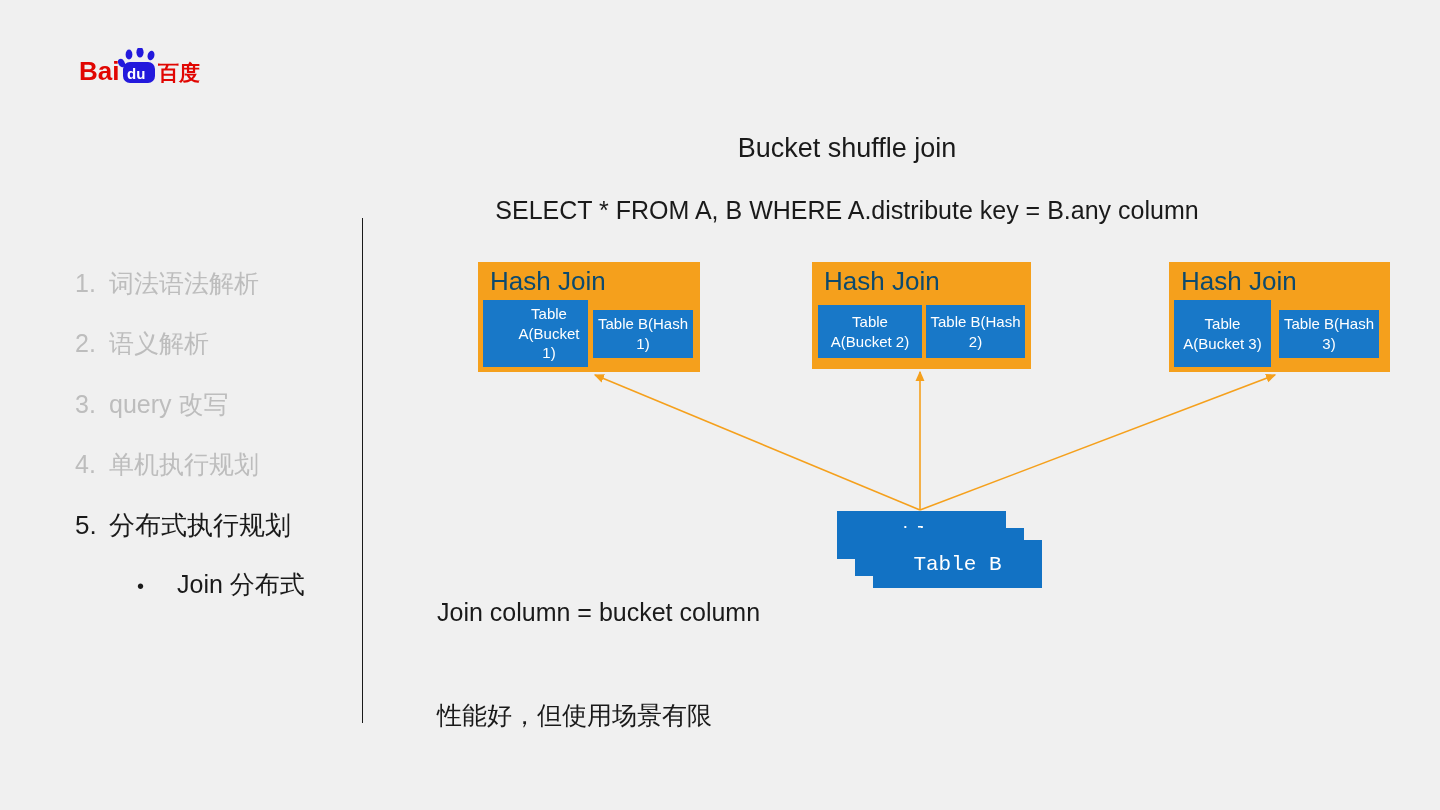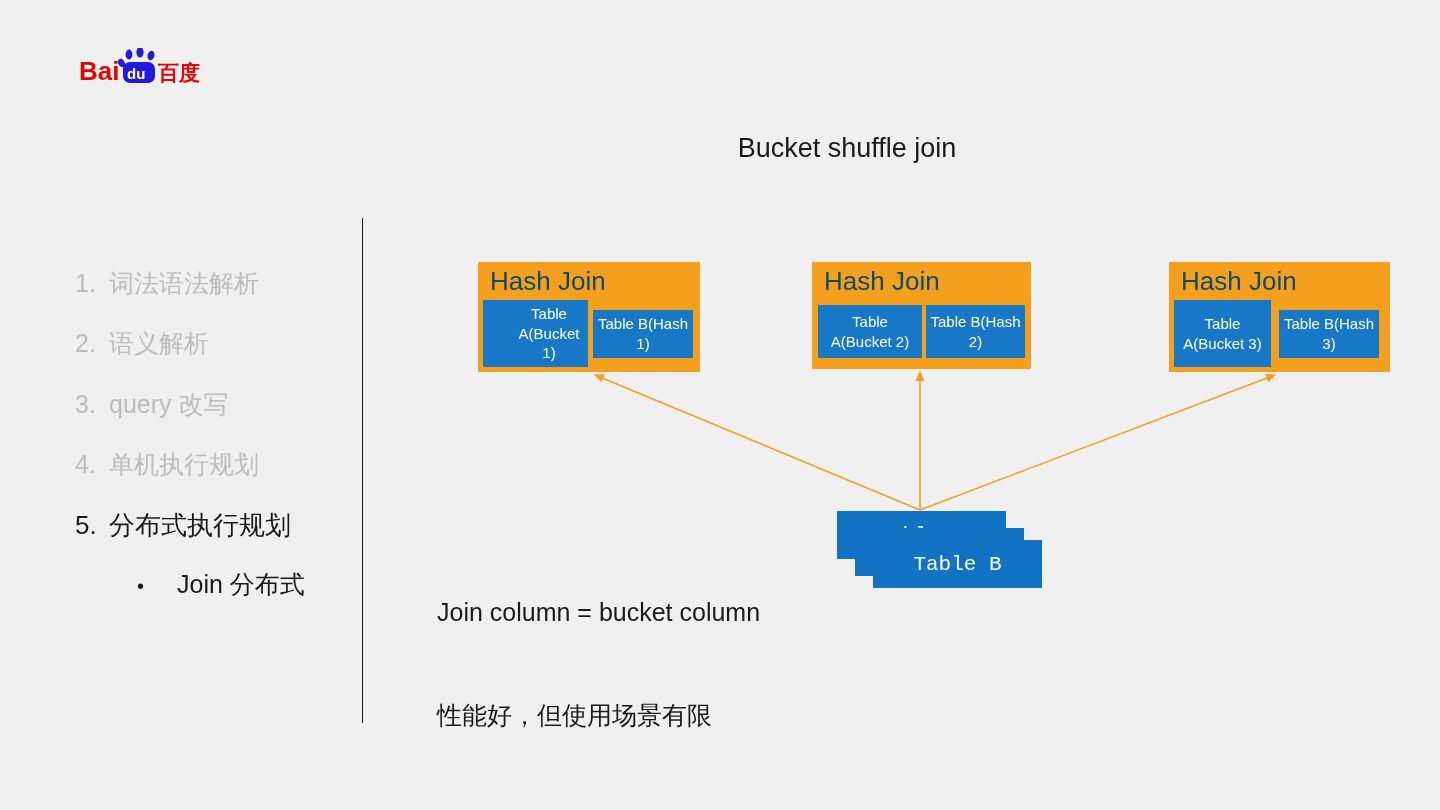--- a/index.html
+++ b/index.html
@@ -225,20 +225,21 @@
       <span>分布式执行规划</span>
     </div>
 
     <div class="agenda-sub">
       <span class="bullet">•</span>
       <span>Join 分布式</span>
     </div>
   </div>
 
   <div class="slide-title">Bucket shuffle join</div>
+  <div class="slide-sql">SELECT * FROM A, B WHERE A.distribute key = B.any column</div>
 
   <svg class="arrows" xmlns="http://www.w3.org/2000/svg">
     <defs>
       <marker id="arrowhead" markerWidth="7" markerHeight="7" refX="5.6" refY="3.1" orient="auto">
         <path d="M0,0.3 L6.4,3.1 L0,5.9 z" fill="#F5A01C"></path>
       </marker>
     </defs>
 
     <line x1="903" y1="510" x2="578" y2="375" stroke="#F5A01C" stroke-width="1.6" marker-end="url(#arrowhead)"></line>
 

